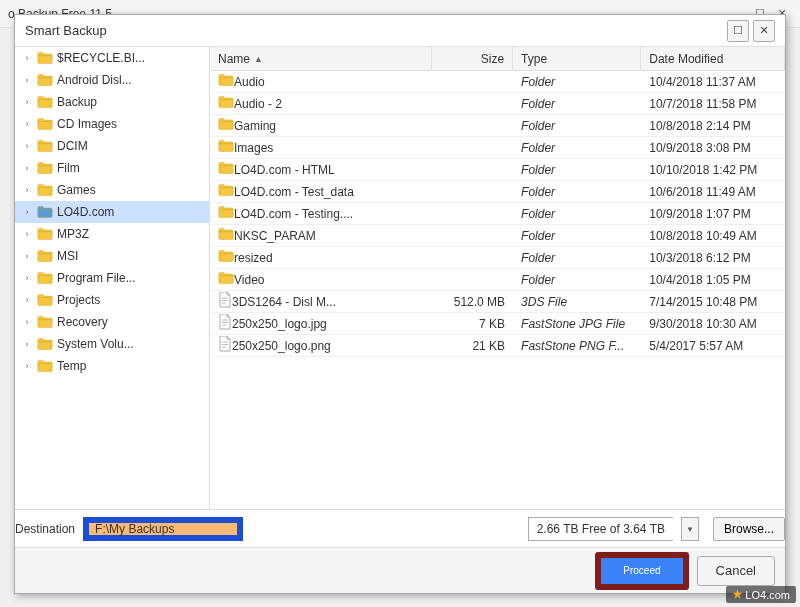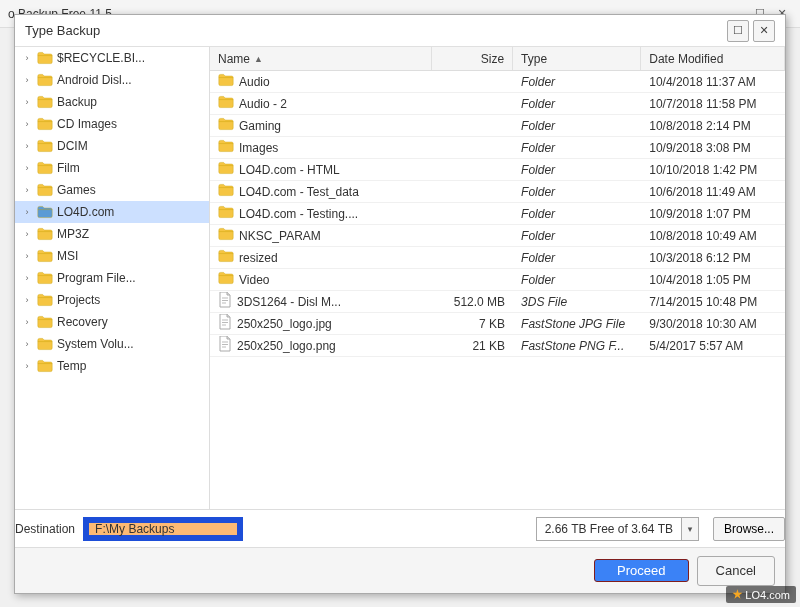--- a/index.html
+++ b/index.html
@@ -209,21 +209,21 @@
       padding: 0 8px;
       font-size: 12px;
       color: #333;
       display: flex;
       align-items: center;
       height: 100%;
       overflow: hidden;
       text-overflow: ellipsis;
       white-space: nowrap;
     }
-    .td-col.col-name { width: 280px; gap: 5px; }
+    .td-col.col-name { width: 280px; }
     .td-col.col-size { width: 100px; justify-content: flex-end; }
     .td-col.col-type { width: 160px; font-style: italic; }
     .td-col.col-date { width: 180px; }
 
     .row-icon { flex-shrink: 0; }
 
     
     .folder-row-icon {
       width: 16px;
       height: 14px;
@@ -260,21 +260,21 @@
       align-items: center;
     }
     .free-space {
       margin-left: auto;
       font-size: 12px;
       color: #333;
     }
     .free-space-select {
       display: flex;
       align-items: center;
-      gap: 0;
+      gap: 8px;
     }
     .free-space-text {
       font-size: 12px;
       color: #333;
       border: 1px solid #aaa;
       border-right: none;
       padding: 2px 8px;
       height: 24px;
       display: flex;
       align-items: center;
@@ -312,26 +312,26 @@
       display: flex;
       align-items: center;
       justify-content: flex-end;
       gap: 8px;
       height: 46px;
       background: #f5f5f5;
     }
     .proceed-btn {
       background: #3b82f6;
       color: white;
-      border: 1px solid #7f1d1d;
+      border: 6px solid #7f1d1d;
       padding: 4px 22px;
-      font-size: 13px;
+      font-size: 10px;
       cursor: pointer;
       border-radius: 3px;
-      height: 23px;
+      height: 38px;
       display: flex;
       align-items: center;
     }
     .cancel-btn {
       background: #f5f5f5;
       color: #333;
       border: 1px solid #aaa;
       padding: 4px 18px;
       font-size: 13px;
       cursor: pointer;
@@ -387,21 +387,21 @@
   <div class="title-bar-controls">
     <button class="tb-btn">─</button>
     <button class="tb-btn">☐</button>
     <button class="tb-btn close">✕</button>
   </div>
 </div>
 
 <div class="dialog-outer">
 
   <div class="dialog-title-bar">
-    <span class="dialog-title">Type Backup</span>
+    <span class="dialog-title">Smart Backup</span>
     <div class="dialog-controls">
       <button class="d-btn">☐</button>
       <button class="d-btn close">✕</button>
     </div>
   </div>
 
   <div class="dialog-body">
 
     <div class="content-area">
 

